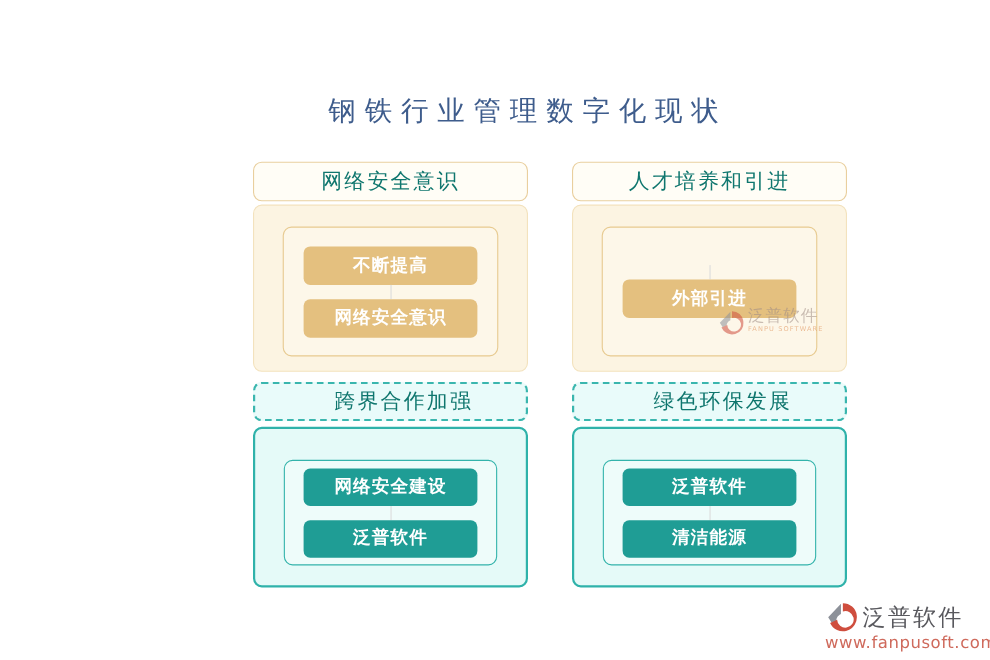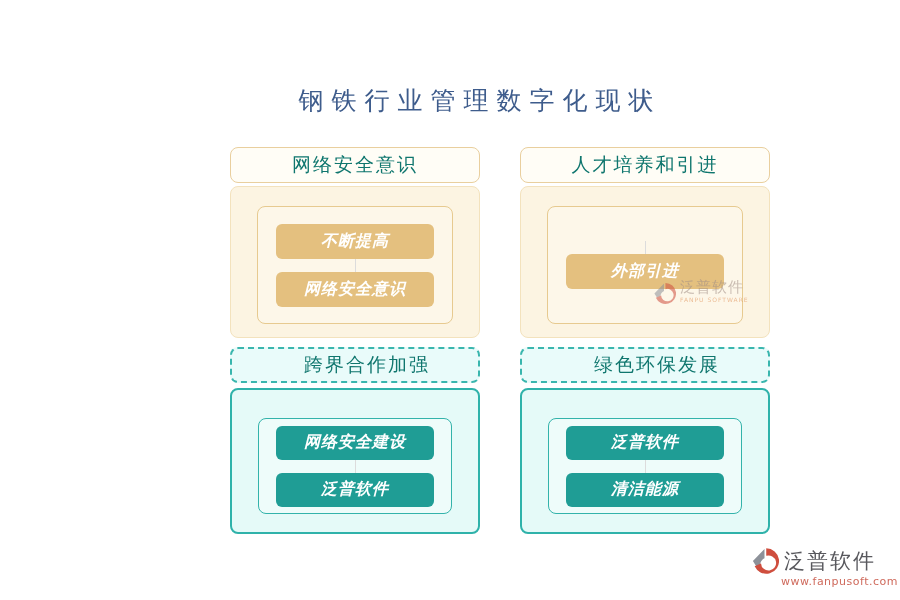--- a/index.html
+++ b/index.html
@@ -23,37 +23,37 @@
   .content{border-radius:8px;box-sizing:border-box;}
   .content.tan{margin-top:3px;height:152px;border:1px solid #f3e2bd;background:#fcf4e2;padding:19px 26px 0;}
   .content.teal{margin-top:5px;height:146px;border:2px solid #2fb2aa;background:#e5faf8;padding:28px 26px 0;}
 
   .inner{border-radius:8px;box-sizing:border-box;display:flex;flex-direction:column;
          align-items:center;justify-content:center;}
   .inner.tan{border:1px solid #e7ca90;background:#fdf7e9;height:118px;width:100%;}
   .inner.teal{border:1px solid #33b3ab;background:#eefcfa;height:96px;width:100%;}
 
   .btn{width:158px;height:35px;border-radius:6px;color:#ffffff;font-size:16px;font-weight:bold;
-       letter-spacing:1px;display:flex;align-items:center;justify-content:center;white-space:nowrap;font-style:italic;}
+       letter-spacing:1px;display:flex;align-items:center;justify-content:center;white-space:nowrap;}
   .btn.tan{background:#e4c07f;}
   .btn.teal{background:#1f9d95;height:34px;}
   .connector{width:1px;height:13px;background:#dcdcdc;}
 
   .wm-inline{position:absolute;left:652px;top:279px;display:flex;align-items:flex-start;gap:4px;
              opacity:0.55;}
   .wm-inline .logo{width:24px;height:24px;margin-top:2px;}
   .wm-inline .brand{font-size:15px;color:#a08d85;letter-spacing:1px;line-height:17px;white-space:nowrap;}
   .wm-inline .sub{font-size:6px;color:#dd8a4e;letter-spacing:1px;white-space:nowrap;}
 
   .wm-footer{position:absolute;left:750px;top:546px;width:148px;}
   .wm-footer .row{display:flex;align-items:center;gap:5px;}
   .wm-footer .logo{width:29px;height:29px;}
   .wm-footer .brand{font-size:21px;color:#59595e;letter-spacing:2px;white-space:nowrap;
                     font-family:"DejaVu Serif","Liberation Serif",serif;}
-  .wm-footer .url{font-size:11px;color:#cf6a5c;text-align:right;margin-top:0px;letter-spacing:0.5px;
+  .wm-footer .url{font-size:15px;color:#cf6a5c;text-align:left;margin-top:0px;letter-spacing:0.5px;
                   white-space:nowrap;}
 </style>
 </head>
 <body>
 
 <div class="page">
 
   <div class="diagram-title">钢铁行业管理数字化现状</div>
 
   <div class="column col-left">

